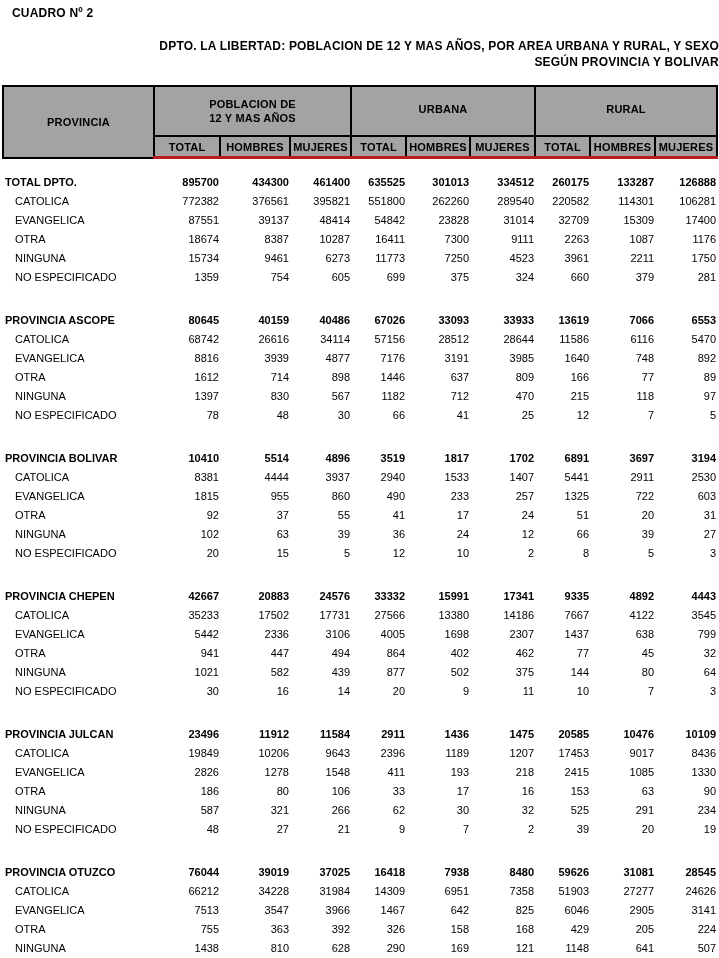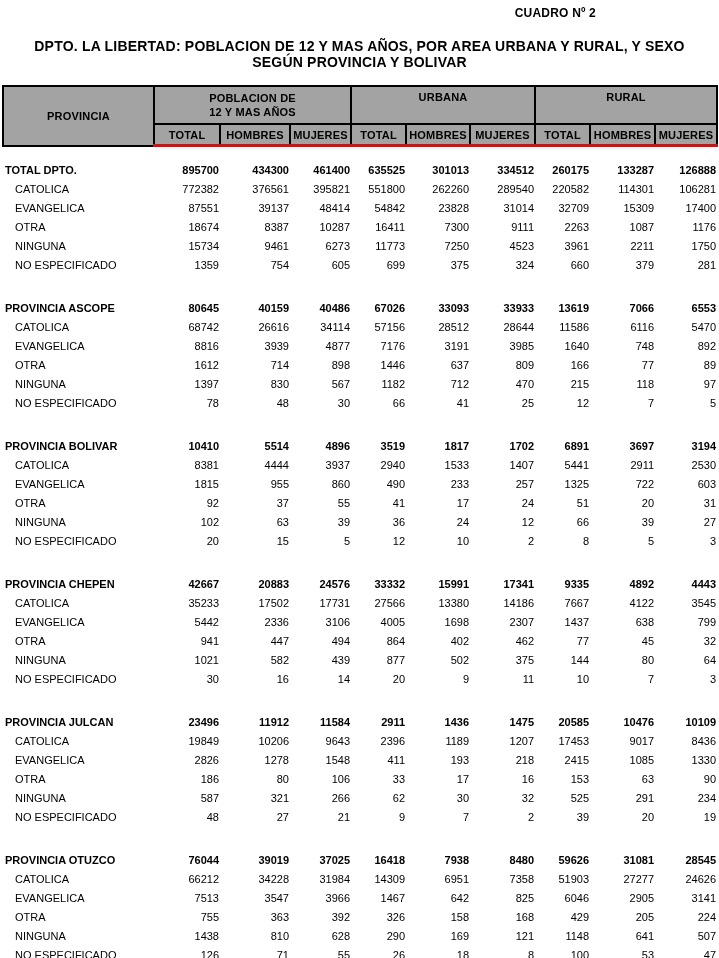--- a/index.html
+++ b/index.html
@@ -5,47 +5,47 @@
   html,body { margin:0; padding:0; }
   body {
     width:719px; height:958px;
     background:#ffffff;
     color:#000000;
     font-family:"Liberation Sans", sans-serif;
     position:relative;
     overflow:hidden;
   }
   .title {
-    position:absolute; top:6px; left:0; width:596px;
-    text-align:right; font-weight:bold; font-size:12px;
+    position:absolute; top:6px; left:12px; width:596px;
+    text-align:left; font-weight:bold; font-size:12px;
     letter-spacing:0.2px;
   }
   .subtitle {
     position:absolute; top:38px; left:0; width:719px;
-    text-align:center; font-weight:bold; font-size:14px;
+    text-align:right; font-weight:bold; font-size:12px;
     line-height:16px; letter-spacing:0.2px;
   }
   table.main {
     position:absolute; top:85px; left:2px;
     width:714px;
     border-collapse:collapse;
     table-layout:fixed;
   }
   thead th {
     background:#a3a3a3;
     border:2px solid #000000;
     font-size:11px;
     font-weight:bold;
     padding:0;
     letter-spacing:0.2px;
   }
   thead tr.groups th { height:32px; }
   thead th.province { vertical-align:middle; }
   thead th.pob { vertical-align:middle; line-height:14px; }
-  thead th.topline { vertical-align:top; padding-top:4px;margin-top:44px; }
+  thead th.topline { vertical-align:top; padding-top:16px;margin-top:44px; }
   thead tr.subs th { height:19px; border-bottom:3px solid #b91c1c; }
   tbody td {
     font-size:11px;
     height:19px;
     padding:0;
     white-space:nowrap;
     overflow:visible;
   }
   tbody td.num { text-align:right; padding-right:1px; }
   tbody tr.section-row td { font-weight:bold; }

